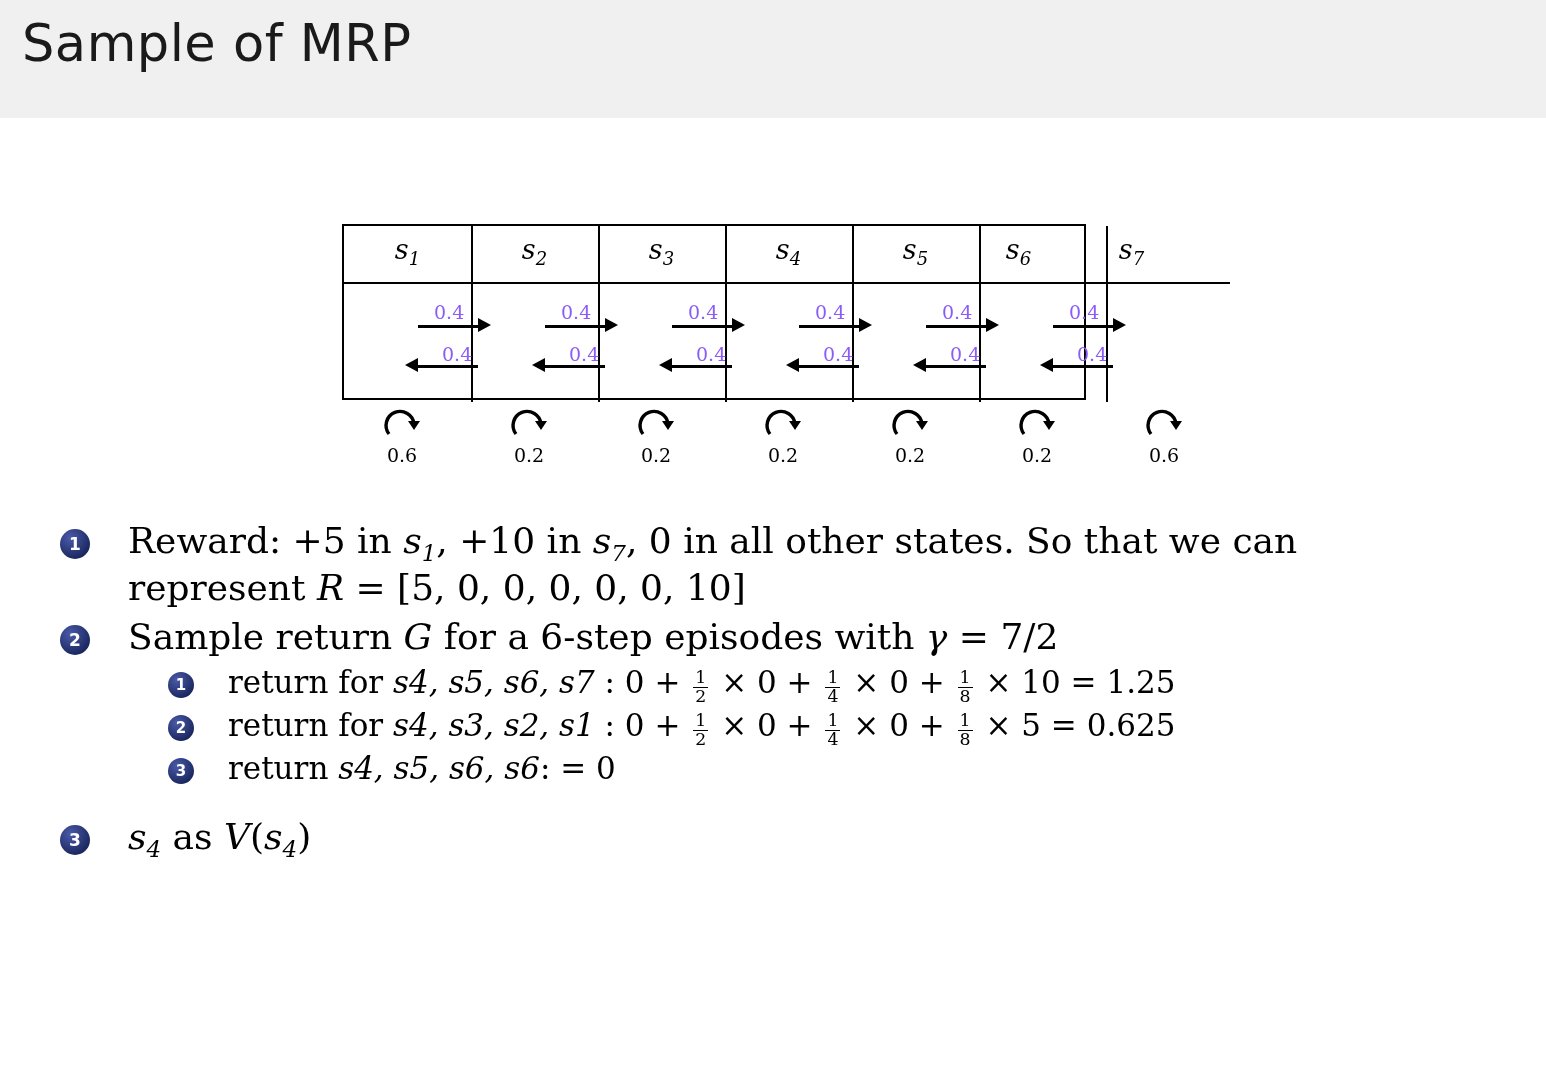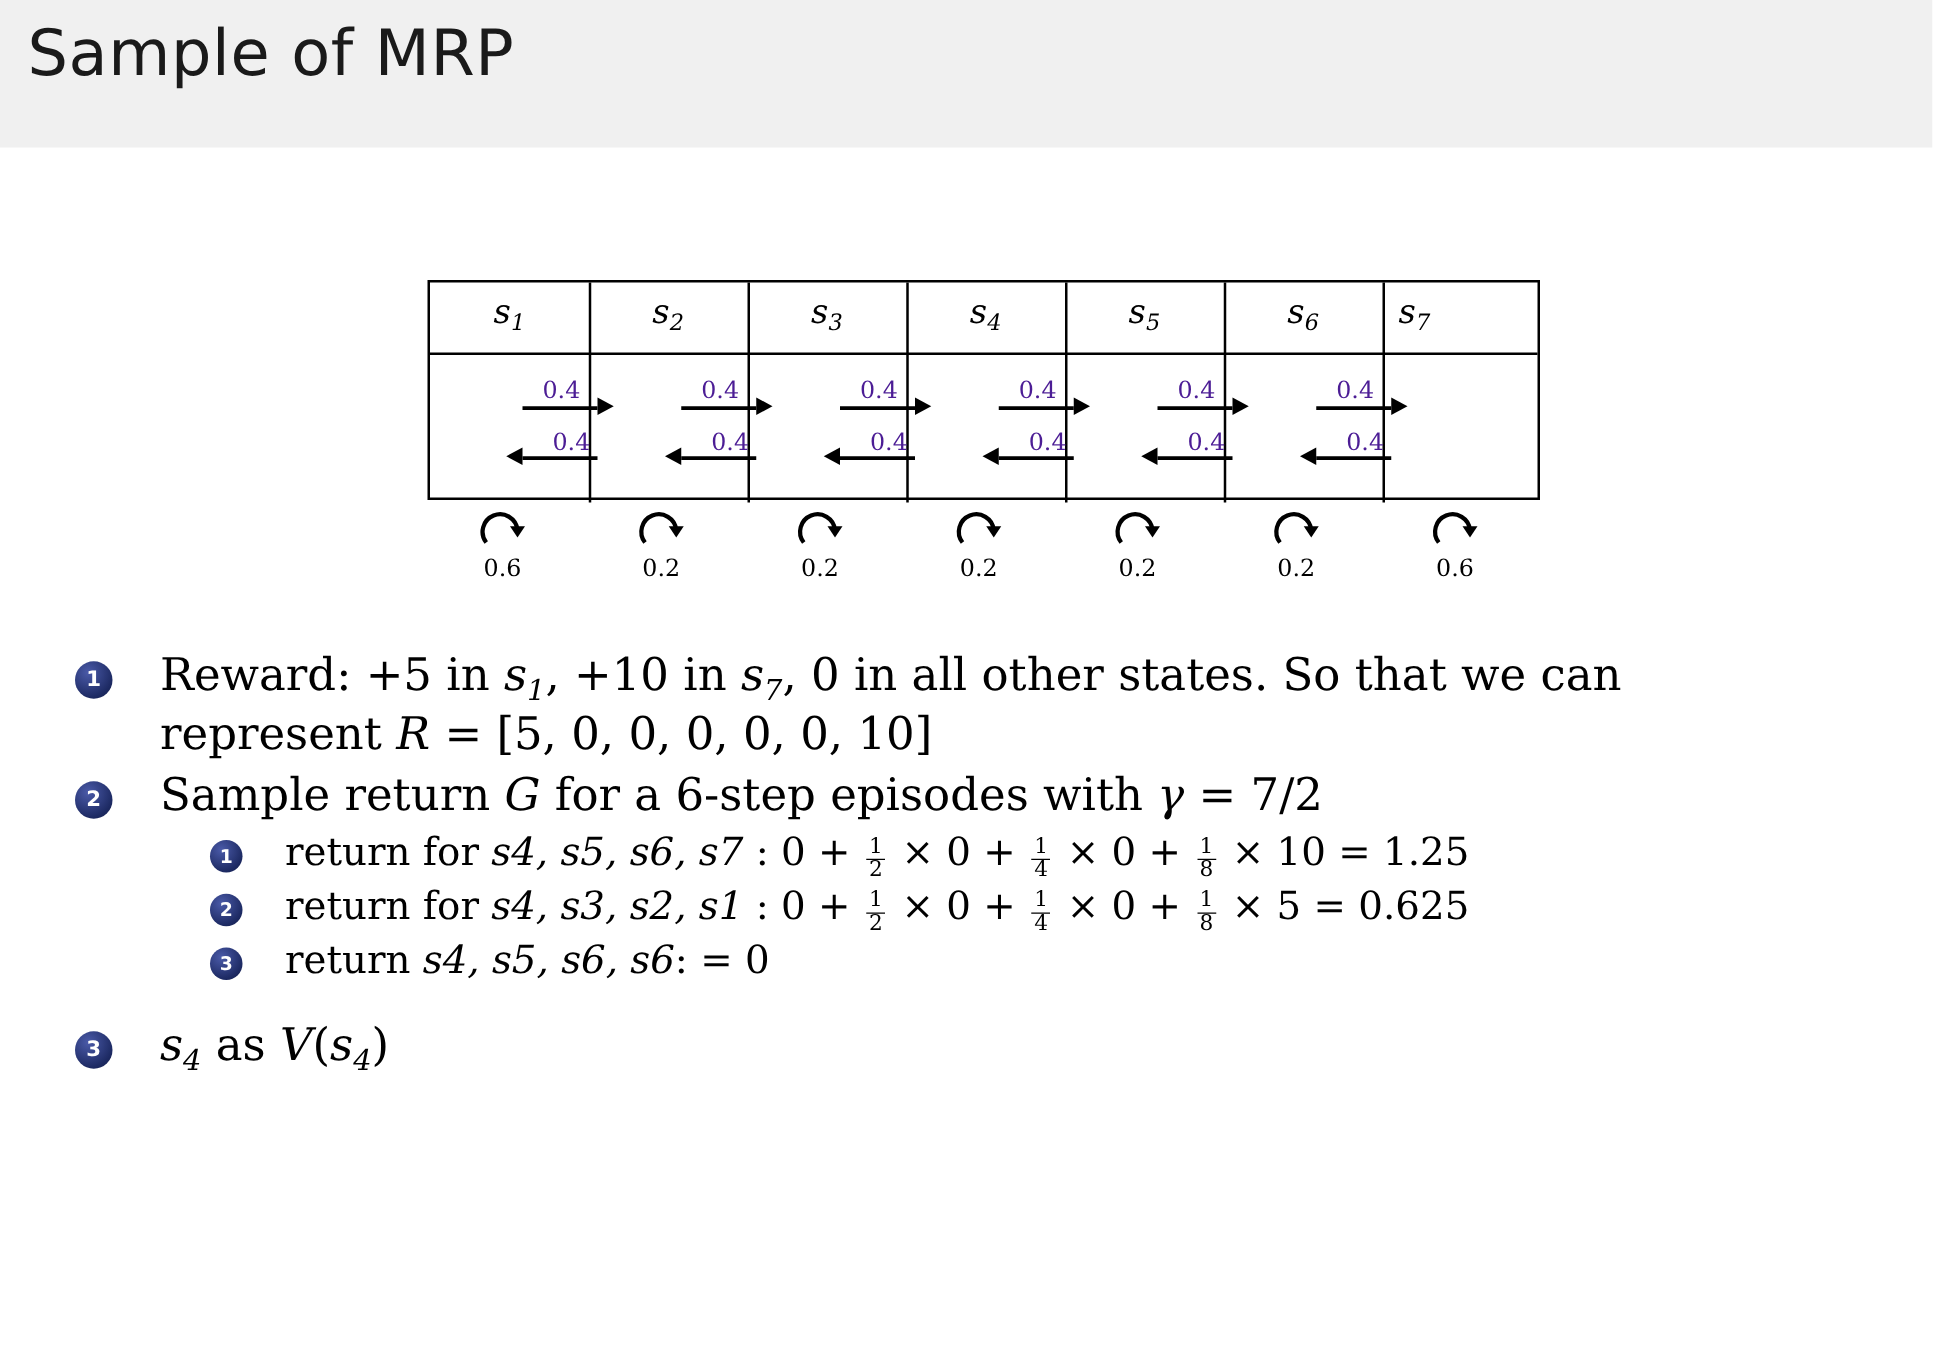--- a/index.html
+++ b/index.html
@@ -36,21 +36,21 @@
   .diagram-wrap {
     position: absolute;
     left: 0; top: 118px;
     width: 1546px;
     height: 400px;
   }
   .chain {
     position: absolute;
     left: 342px;
     top: 106px;
-    width: 890px;
+    width: 744px;
     height: 176px;
     border: 2.5px solid #000;
     box-sizing: border-box;
   }
   .cell-div {
     position: absolute;
     top: 0;
     width: 0;
     height: 176px;
     border-left: 2.5px solid #000;
@@ -92,21 +92,21 @@
     width: 0; height: 0;
     border-top: 7px solid transparent;
     border-bottom: 7px solid transparent;
   }
   .arr-head.right { border-left: 13px solid #000; }
   .arr-head.left  { border-right: 13px solid #000; }
   .arr-lbl {
     position: absolute;
     font-family: "DejaVu Serif", serif;
     font-size: 19px;
-    color: #4c1d95;
+    color: #8b5cf6;
   }
 
   
   .loop {
     position: absolute;
     width: 44px;
     height: 40px;
   }
   .loop svg { display: block; }
   .loop-lbl {
@@ -203,21 +203,21 @@
     <div class="cell-div" style="left:381px;"></div>
     <div class="cell-div" style="left:508px;"></div>
     <div class="cell-div" style="left:635px;"></div>
     <div class="cell-div" style="left:762px;"></div>
 
     <div class="state-label" style="left:0px;">s<sub>1</sub></div>
     <div class="state-label" style="left:127px;">s<sub>2</sub></div>
     <div class="state-label" style="left:254px;">s<sub>3</sub></div>
     <div class="state-label" style="left:381px;">s<sub>4</sub></div>
     <div class="state-label" style="left:508px;">s<sub>5</sub></div>
-    <div class="state-label" style="left:635px;">s<sub>6</sub></div>
+    <div class="state-label" style="left:611px;">s<sub>6</sub></div>
     <div class="state-label" style="left:724px;">s<sub>7</sub></div>
   </div>
 
   <div class="arrow-group" style="left:418px; top:185px;">
     <div class="arr-line" style="left:0px; top:22px; width:60px;"></div>
     <div class="arr-head right" style="left:60px; top:15px;"></div>
     <div class="arr-lbl" style="left:16px; top:-2px;">0.4</div>
     <div class="arr-line" style="left:0px; top:62px; width:60px;"></div>
     <div class="arr-head left" style="left:-13px; top:55px;"></div>
     <div class="arr-lbl" style="left:24px; top:40px;">0.4</div>

